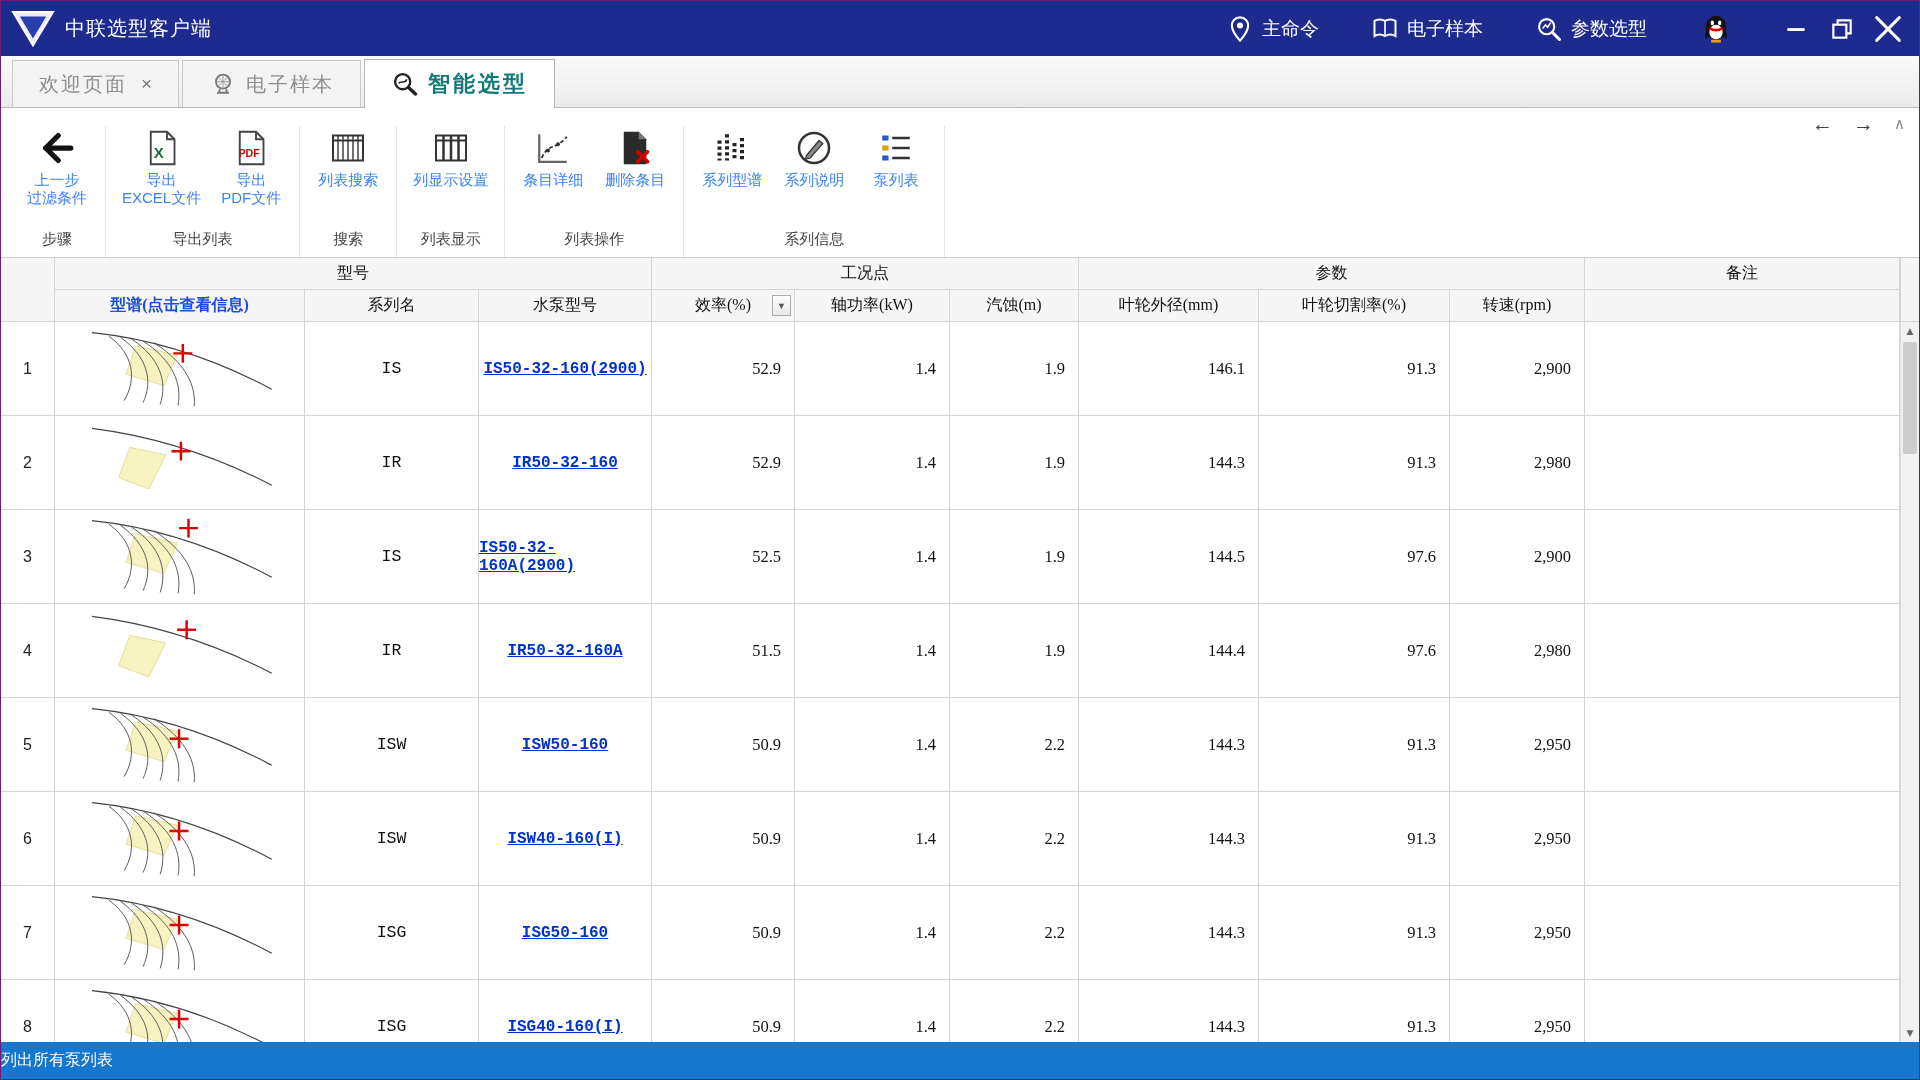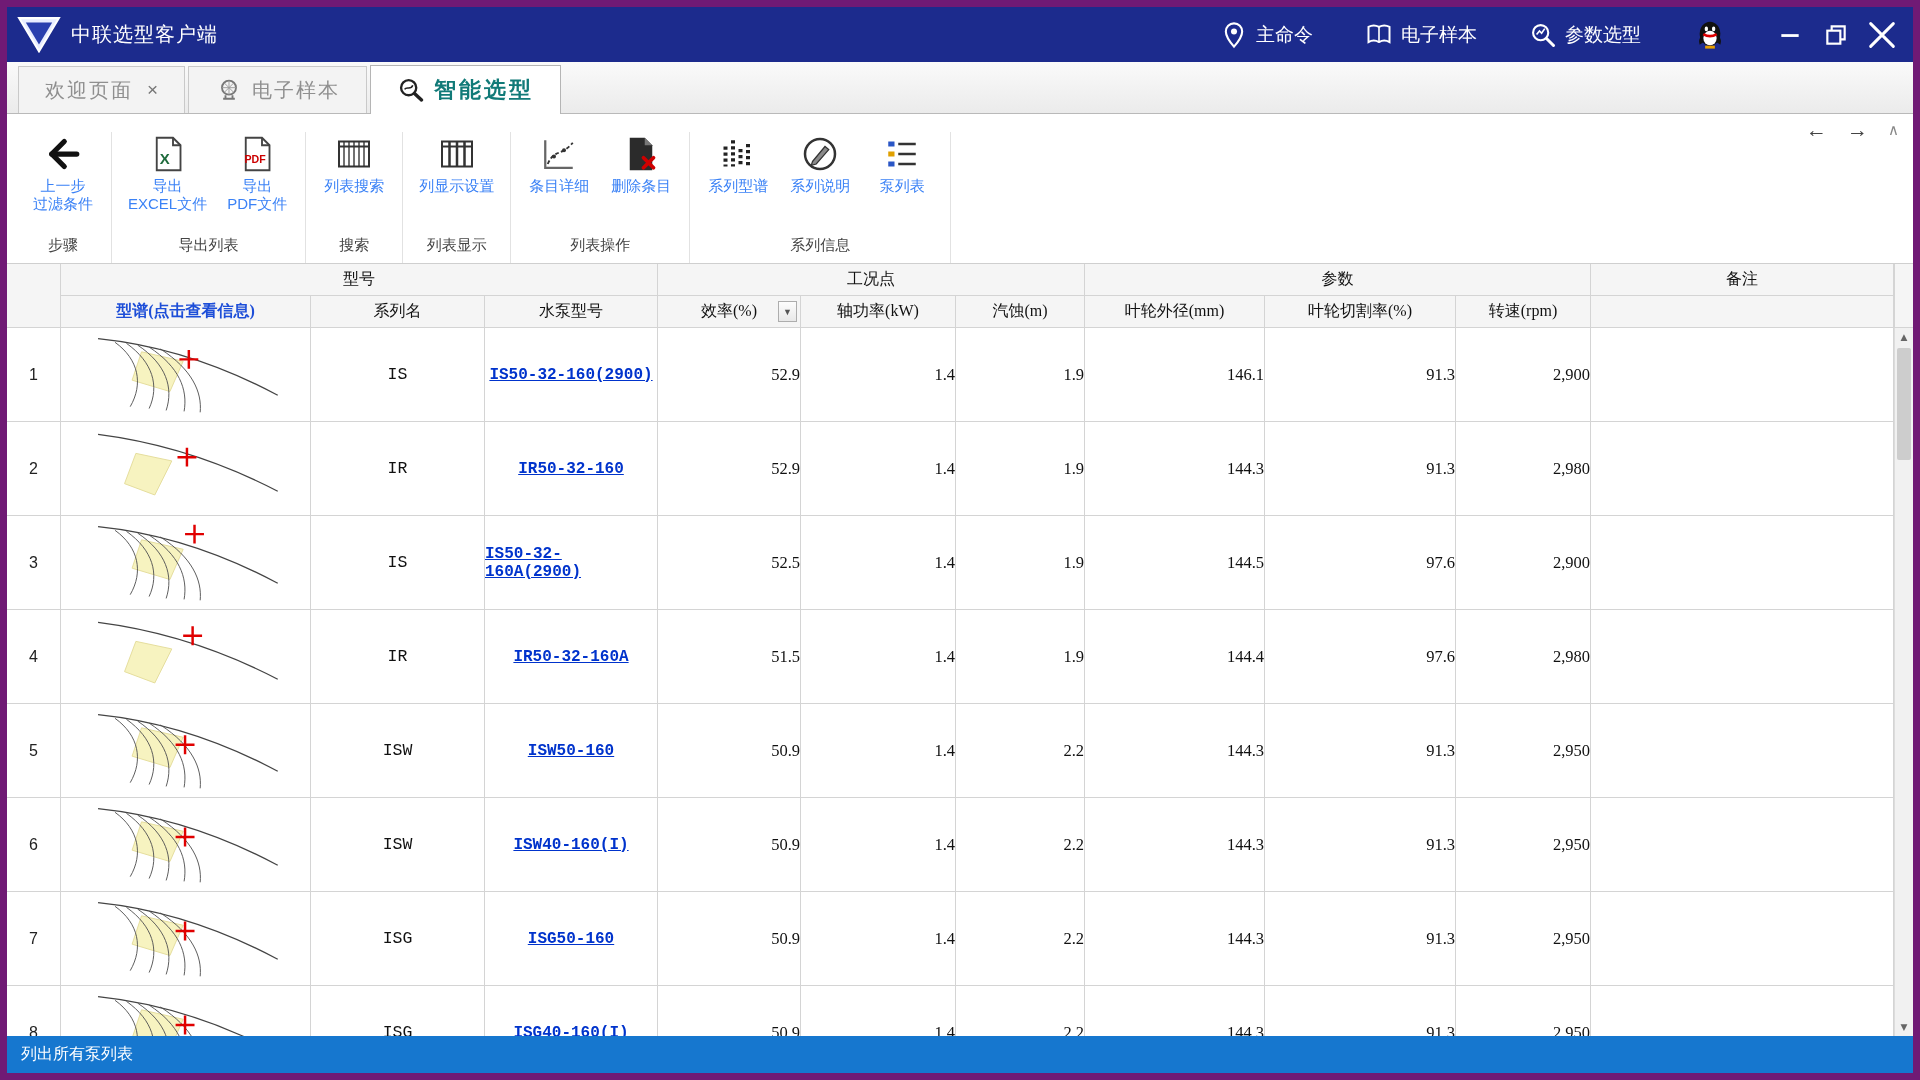--- a/index.html
+++ b/index.html
@@ -4,21 +4,21 @@
 <style>
   * { box-sizing: border-box; }
   html,body { margin:0; padding:0; }
   body {
     width:1920px; height:1080px; overflow:hidden;
     font-family:"Liberation Sans","DejaVu Sans",sans-serif;
     background:#dfe3ee;
   }
   .window {
     width:1920px; height:1080px; display:flex; flex-direction:column;
-    border:7px solid #701a75; background:#fff;
+    border:1px solid #701a75; background:#fff;
   }
 
   
   .titlebar {
     flex:0 0 55px; background:#1c2b8d; display:flex; align-items:center;
     color:#fff; padding:0 0 0 10px;
   }
   .logo { width:44px; height:38px; display:flex; align-items:center; justify-content:center; }
   .title { font-size:20px; margin-left:10px; letter-spacing:1px; }
   .tb-right { margin-left:auto; display:flex; align-items:center; }
@@ -91,21 +91,21 @@
   .hc.eff { position:relative; }
   .dd {
     position:absolute; right:3px; top:5px; width:19px; height:21px;
     border:1px solid #adadad; background:linear-gradient(#fdfdfd,#e8e8e8);
     display:flex; align-items:center; justify-content:center;
     font-size:9px; color:#555; font-family:"Liberation Sans",sans-serif;
   }
   .cell { font-size:16.5px; color:#111; background:#fff; }
   .cell.num { justify-content:center; font-size:16px; color:#222; font-family:"Liberation Sans",sans-serif; }
   .cell.center { justify-content:center;font-family:Liberation Mono, monospace; }
-  .cell.num-r { justify-content:flex-end; }
+  .cell.num-r { justify-content:flex-end; padding-right:13px; }
   .cell.chart { justify-content:center; padding:3px; }
   .rowchart { width:216px; height:87px; }
   .mlink { color:#0033cc; text-decoration:underline; font-weight:600; font-size:16px; }
 
   
   .vs-header {
     position:absolute; top:0; right:0; width:19px; height:64px;
     background:#f5f5f5; border-left:1px solid #d4d4d4; border-bottom:1px solid #d4d4d4;
   }
   .vscroll {
@@ -117,21 +117,21 @@
     align-items:center; justify-content:center; font-size:9px; color:#666;
     background:#f1f1f1; font-family:"DejaVu Sans",sans-serif;
   }
   .vs-btn.up { top:0; }
   .vs-btn.down { bottom:0; }
   .vs-thumb { position:absolute; top:20px; left:2px; right:2px; height:112px; background:#cdcdcd; border-radius:2px; }
 
   
   .statusbar {
     flex:0 0 37px; background:#1677cf; color:#fff; display:flex; align-items:center;
-    padding-left:14px; font-size:16px;
+    font-size:16px;
   }
 </style>
 </head>
 <body>
 
 <div class="window">
 
   <div class="titlebar">
     <div class="logo">
       <svg viewBox="0 0 40 34">

